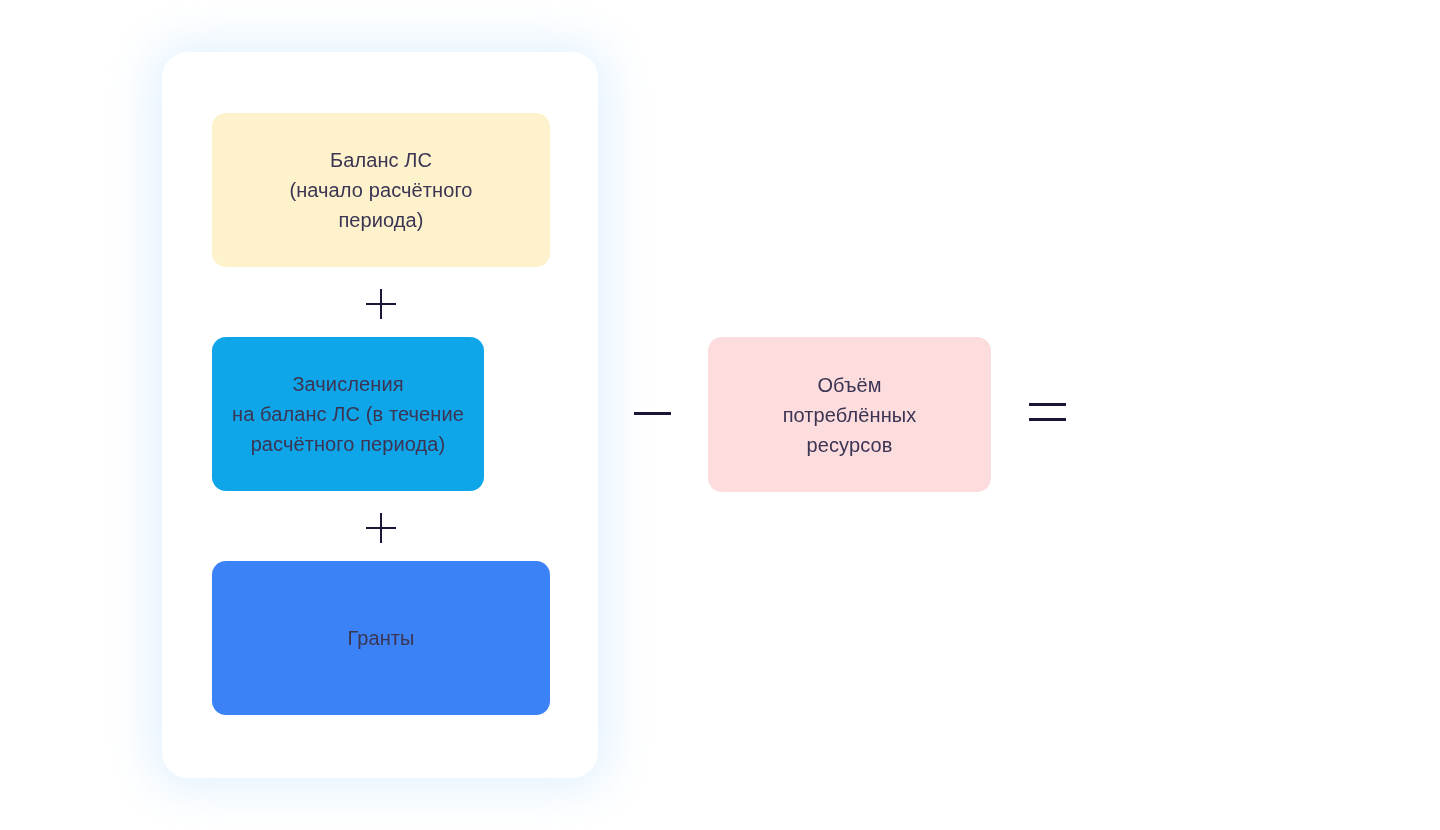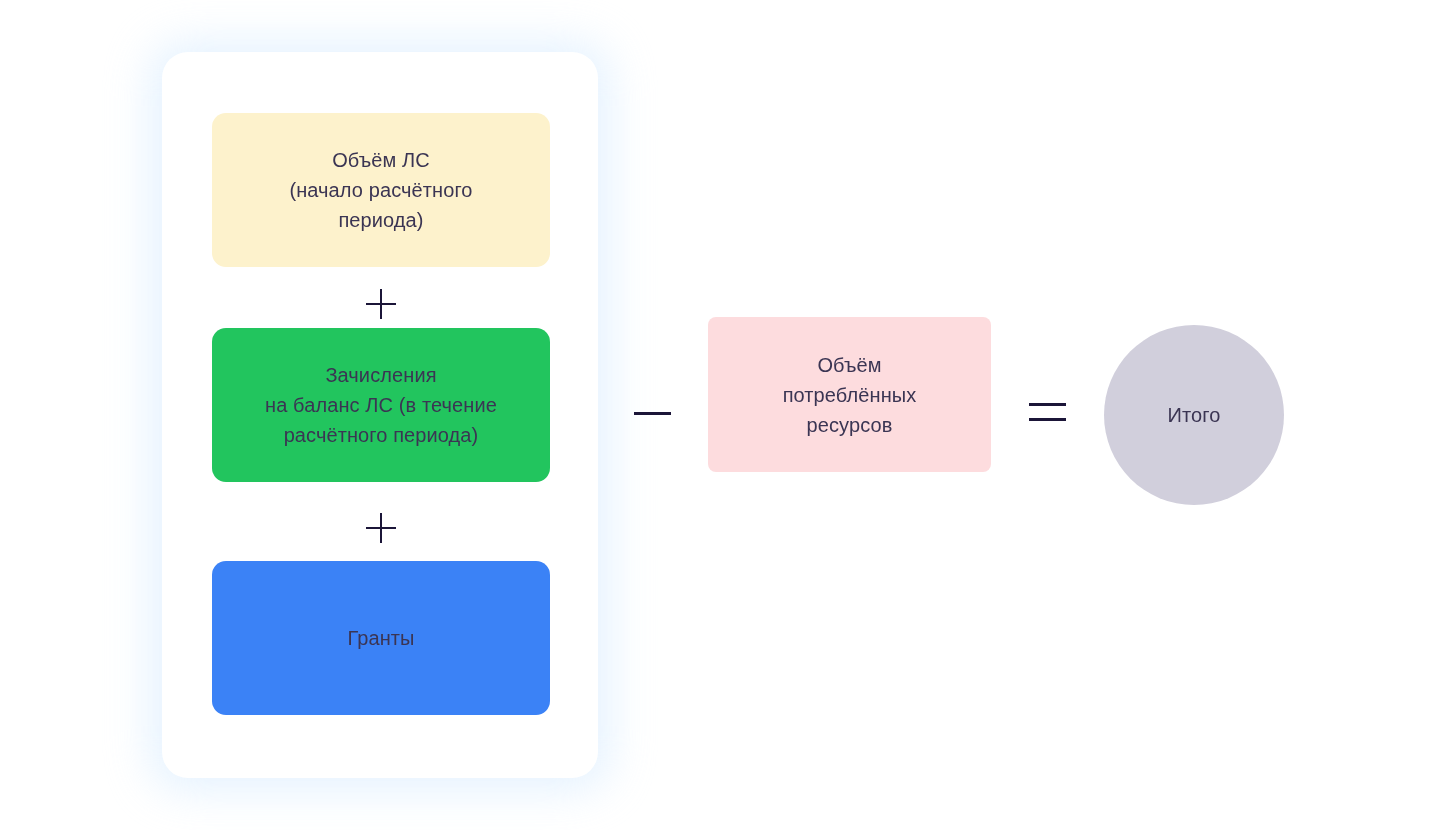--- a/index.html
+++ b/index.html
@@ -68,41 +68,40 @@
   .node-balance {
     left: 212px;
     top: 113px;
     width: 338px;
     height: 154px;
     background: #fdf2cc;
   }
 
   .node-credits {
     left: 212px;
-    top: 328px;
-    width: 338px;
+    top: 337px;
+    width: 272px;
     height: 154px;
-    background: #22c55e;
+    background: #0ea5e9;
   }
 
   .node-grants {
     left: 212px;
     top: 561px;
     width: 338px;
     height: 154px;
     background: #3b82f6;
   }
 
   .node-consumed {
     left: 708px;
-    top: 317px;
+    top: 337px;
     width: 283px;
     height: 155px;
     background: #fddcde;
-    border-radius: 8px;
   }
 
   
   .node-total {
     left: 1104px;
     top: 325px;
     width: 180px;
     height: 180px;
     border-radius: 50%;
     background: #d1cfdc;
@@ -169,21 +168,21 @@
 </style>
 </head>
 <body>
 
 <div class="stage">
 
   <div class="card-glow"></div>
 
   <div class="card"></div>
 
-  <div class="node node-balance">Объём ЛС
+  <div class="node node-balance">Баланс ЛС
 (начало расчётного
 периода)</div>
 
   <div class="op op-plus op-plus-1"></div>
 
   <div class="node node-credits">Зачисления
 на баланс ЛС (в течение
 расчётного периода)</div>
 
   <div class="op op-plus op-plus-2"></div>
@@ -191,15 +190,14 @@
   <div class="node node-grants">Гранты</div>
 
   <div class="op op-minus"></div>
 
   <div class="node node-consumed">Объём
 потреблённых
 ресурсов</div>
 
   <div class="op op-equals"></div>
 
-  <div class="node node-total">Итого</div>
 
 </div>
 
 </body></html>

